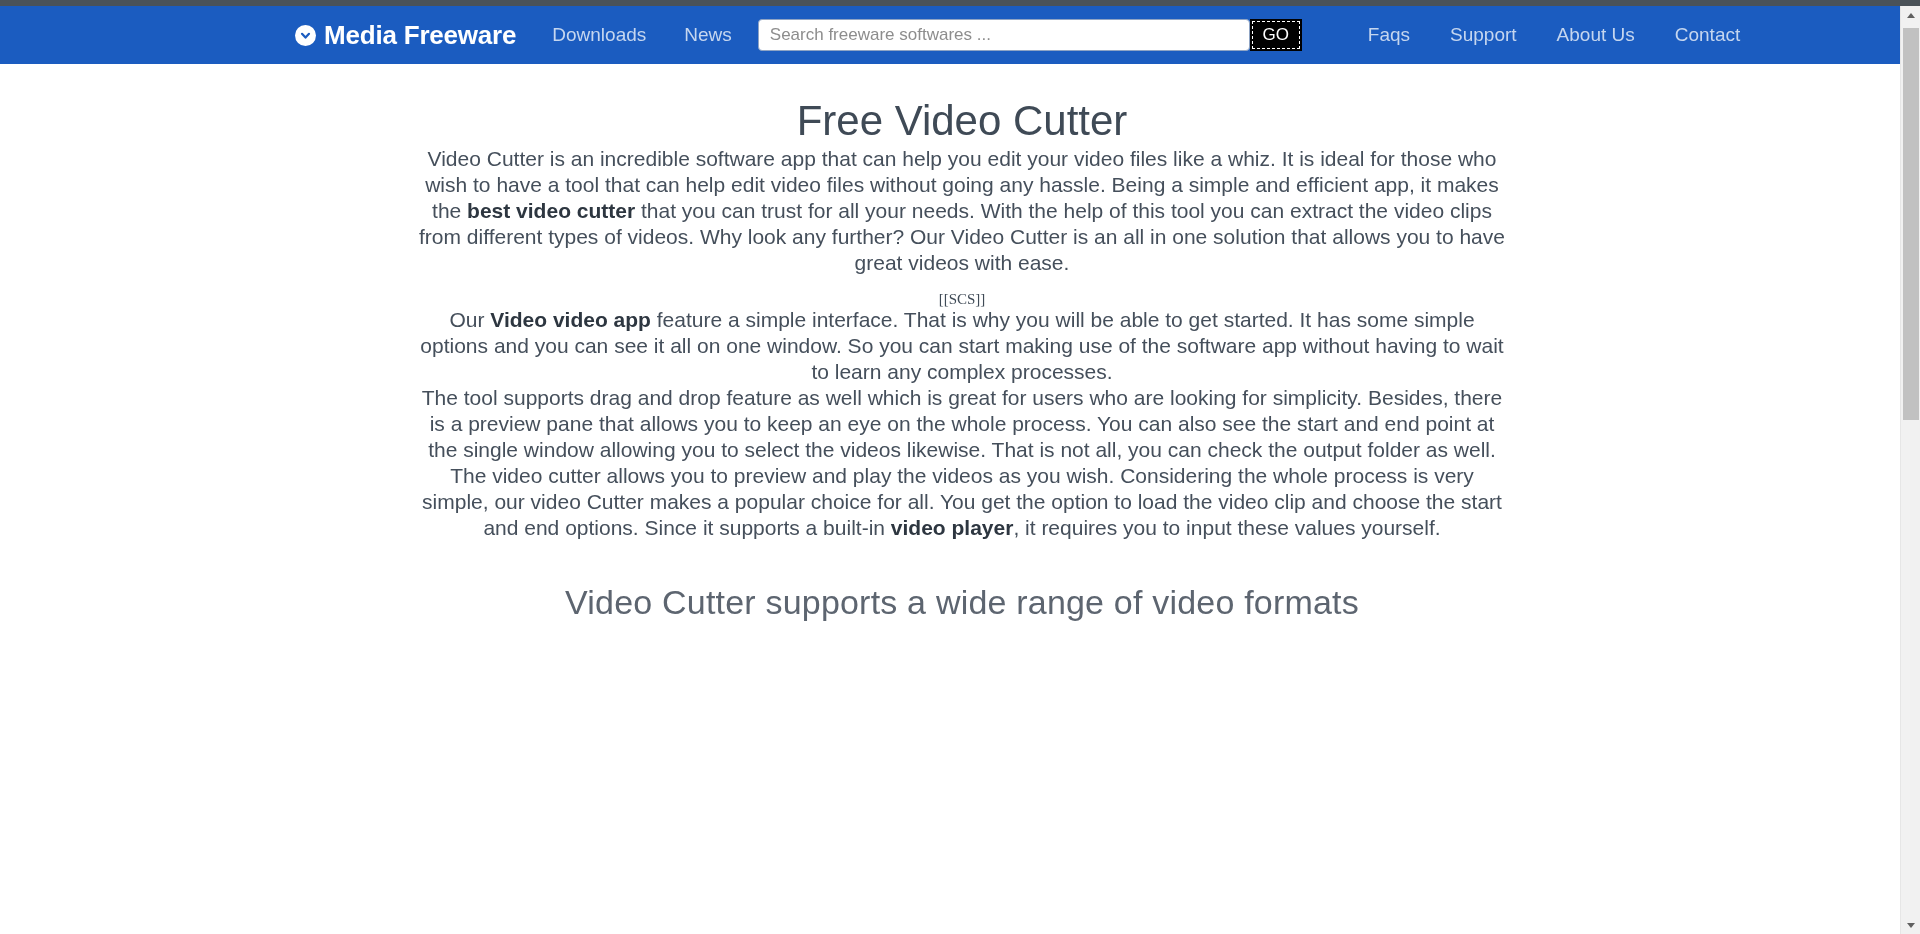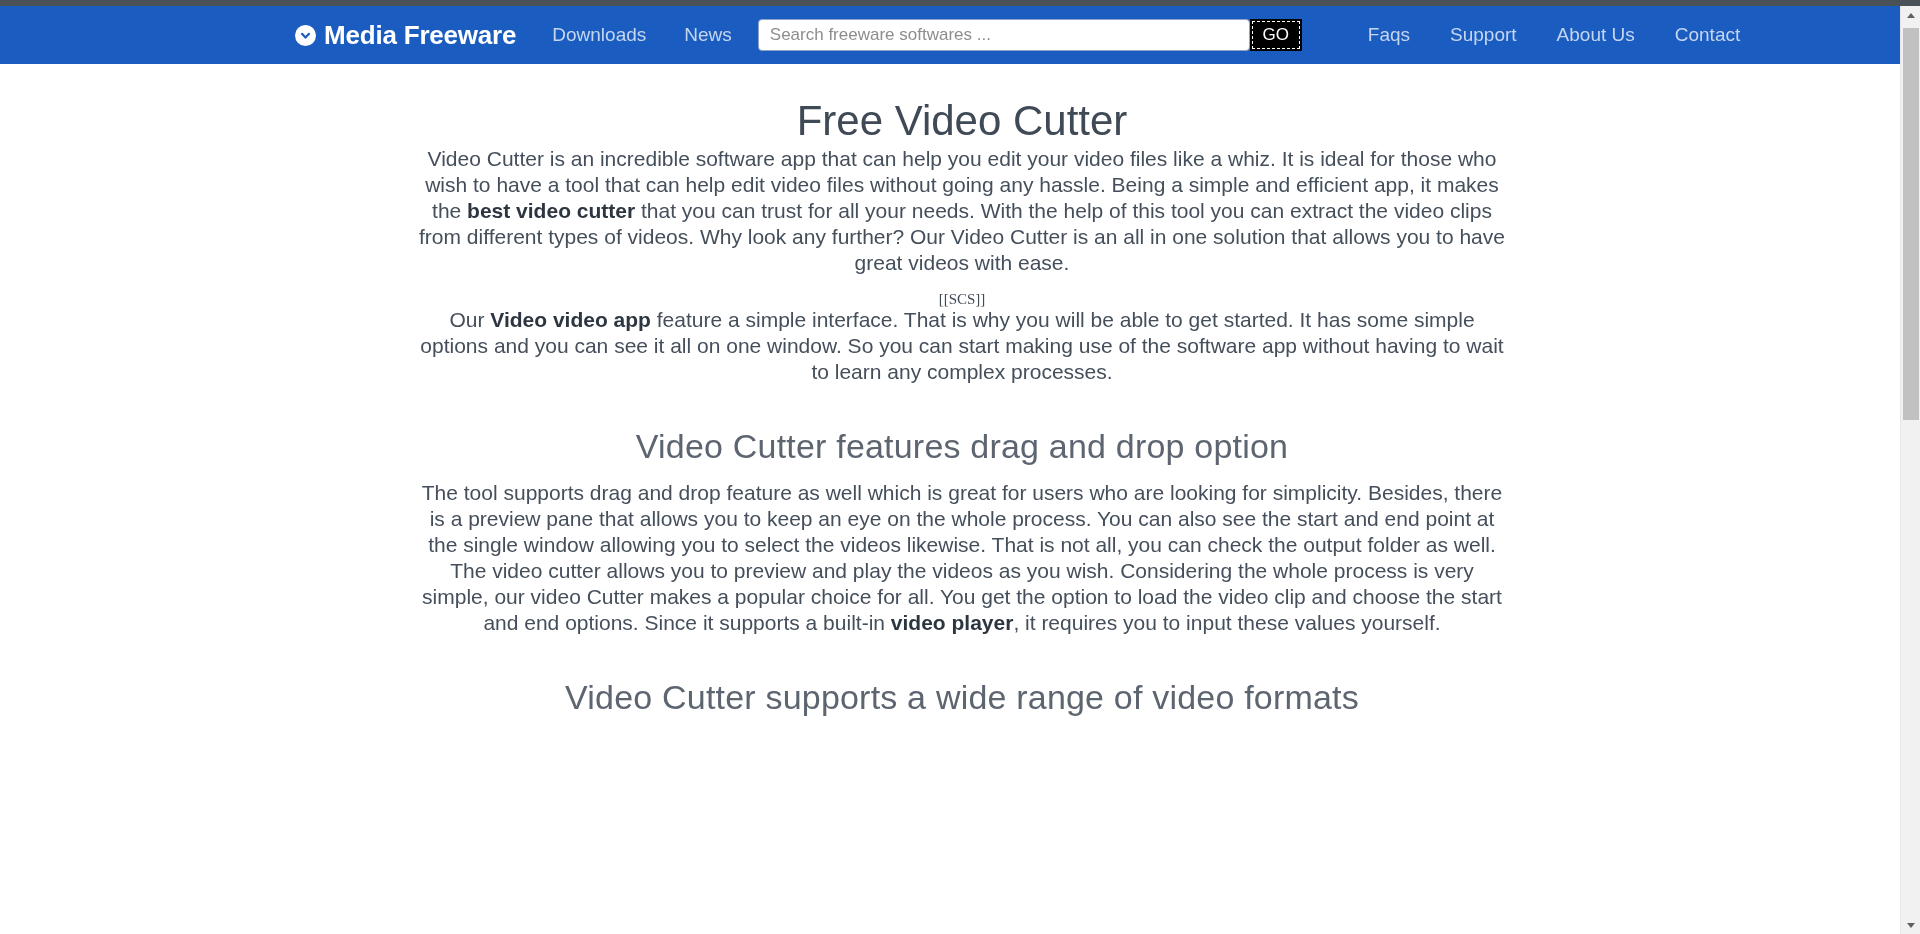--- a/index.html
+++ b/index.html
@@ -270,21 +270,20 @@
   <div class="container">
 
     <h1 class="page-title">Free Video Cutter</h1>
 
     <p class="body-text first-para">Video Cutter is an incredible software app that can help you edit your video files like a whiz. It is ideal for those who wish to have a tool that can help edit video files without going any hassle. Being a simple and efficient app, it makes the <b>best video cutter</b> that you can trust for all your needs. With the help of this tool you can extract the video clips from different types of videos. Why look any further? Our Video Cutter is an all in one solution that allows you to have great videos with ease.</p>
 
     <div class="scs-marker">[[SCS]]</div>
 
     <p class="body-text">Our <b>Video video app</b> feature a simple interface. That is why you will be able to get started. It has some simple options and you can see it all on one window. So you can start making use of the software app without having to wait to learn any complex processes.</p>
 
-    <h2 class="section-title">Video Cutter features drag and drop option</h2>
     <p class="body-text">The tool supports drag and drop feature as well which is great for users who are looking for simplicity. Besides, there is a preview pane that allows you to keep an eye on the whole process. You can also see the start and end point at the single window allowing you to select the videos likewise. That is not all, you can check the output folder as well. The video cutter allows you to preview and play the videos as you wish. Considering the whole process is very simple, our video Cutter makes a popular choice for all. You get the option to load the video clip and choose the start and end options. Since it supports a built-in <b>video player</b>, it requires you to input these values yourself.</p>
 
     <h2 class="section-title">Video Cutter supports a wide range of video formats</h2>
 
   </div>
 </div>
 
 <div class="scrollbar">
   <div class="sb-arrow up">
       <i></i>

